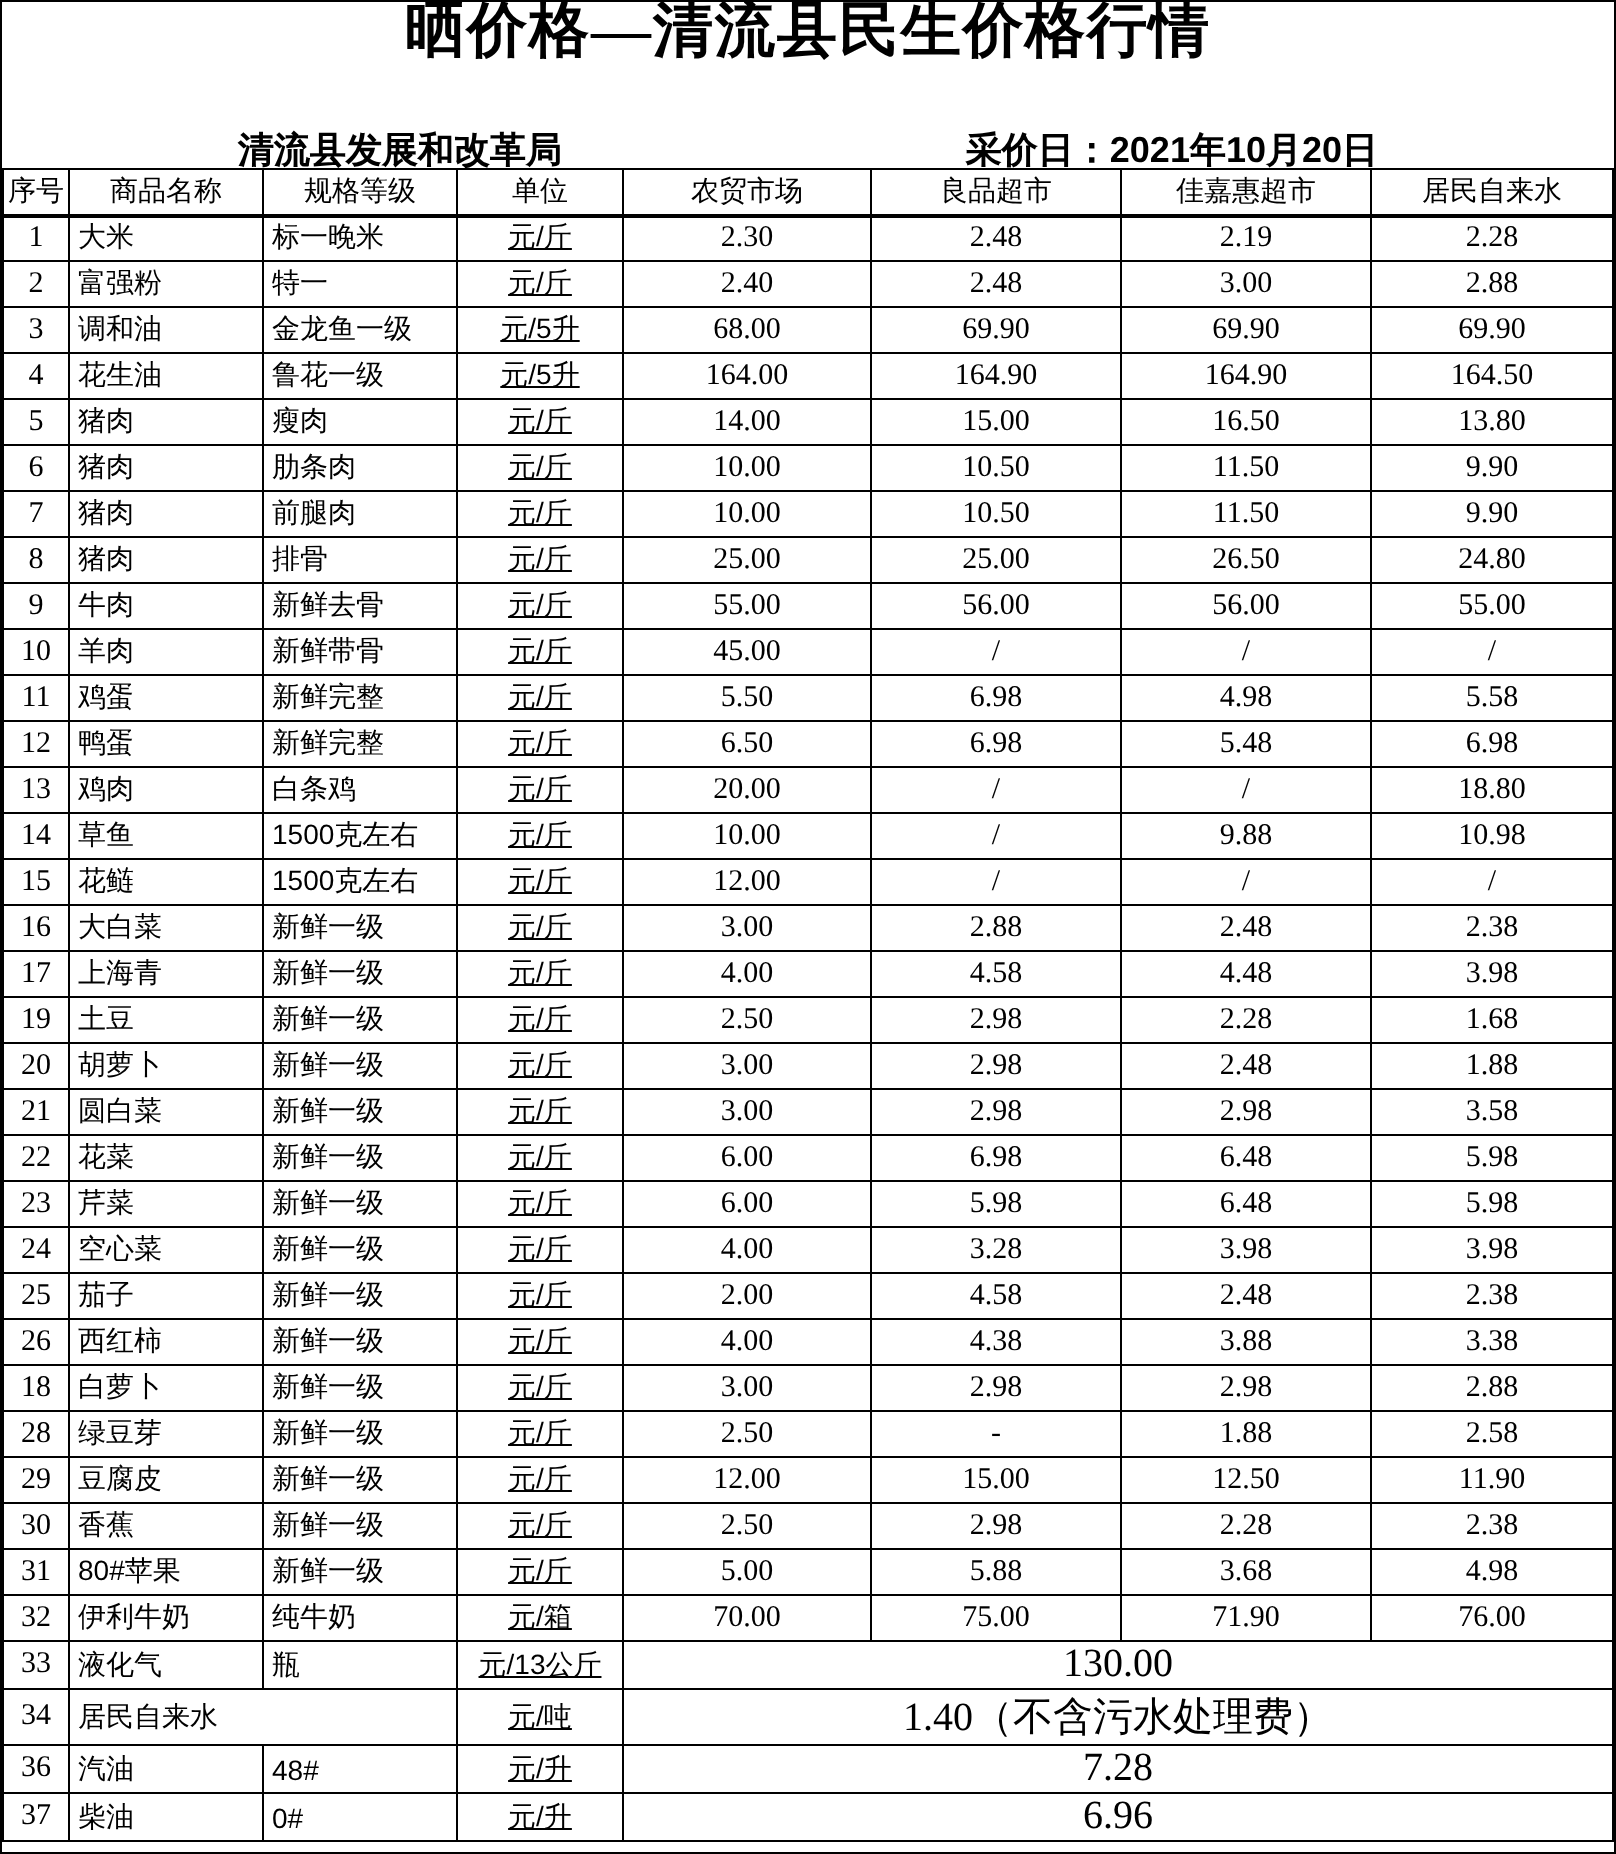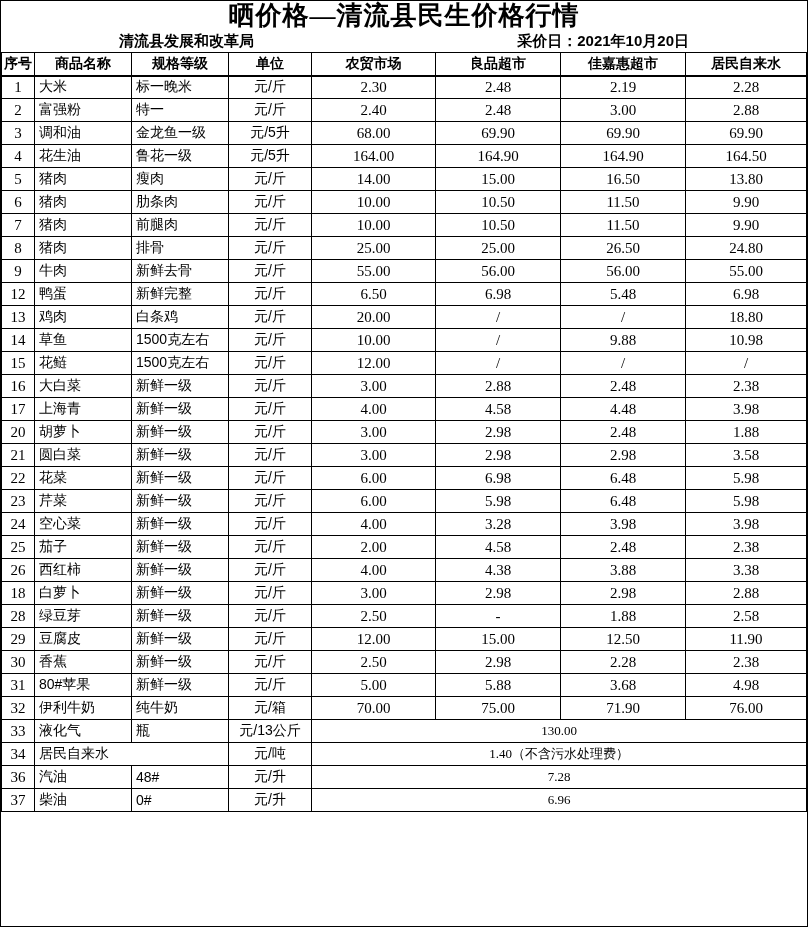--- a/index.html
+++ b/index.html
@@ -12,73 +12,75 @@
   .sheet {
     width:808px; height:927px;
     border:1px solid #000;
     background:#fff;
     overflow:hidden;
   }
   .title {
     text-align:center;
     font-family:"Liberation Serif","DejaVu Serif",serif;
     font-weight:700;
-    font-size:26px;
+    font-size:30px;
     line-height:30px;
     height:30px;
     letter-spacing:1px;
   }
   .subtitle-row {
     display:flex;
     justify-content:space-between;
-    align-items:center;
+    align-items:flex-start;
     height:21px;
     padding:0 118px;
-    font-size:15px;
+    font-size:18px;
     font-weight:600;
+    margin-top:32px;
   }
   table.price-table {
     width:100%;
     border-collapse:collapse;
     table-layout:fixed;
   }
   .price-table th, .price-table td {
     border:1px solid #000;
     height:23px;
     padding:0;
     overflow:hidden;
     white-space:nowrap;
     vertical-align:middle;
   }
   .price-table th {
-    font-weight:700;
+    font-weight:400;
     font-size:14px;
     text-align:center;
     border-bottom:2px solid #000;
   }
   td.c-no {
     text-align:center;
     font-family:"Liberation Serif","DejaVu Serif",serif;
     font-size:15px;
   }
   td.c-name, td.c-spec {
     text-align:left;
     font-size:14px;
     padding-left:4px;
   }
   td.c-unit {
     text-align:center;
     font-size:14px;
+    text-decoration:underline;
   }
   td.c-price {
     text-align:center;
     font-family:"Liberation Serif","DejaVu Serif",serif;
     font-size:15px;
   }
-  td.c-price.merged { font-size:13px; }
+  td.c-price.merged { font-size:20px; }
 </style>
 </head>
 <body>
 
 <div class="sheet">
   <div class="title">晒价格—清流县民生价格行情</div>
   <div class="subtitle-row">
     <span>清流县发展和改革局</span>
     <span>采价日：2021年10月20日</span>
   </div>
@@ -190,20 +192,40 @@
           <td class="c-no">9</td>
           <td class="c-name">牛肉</td>
           <td class="c-spec">新鲜去骨</td>
           <td class="c-unit">元/斤</td>
           <td class="c-price">55.00</td>
           <td class="c-price">56.00</td>
           <td class="c-price">56.00</td>
           <td class="c-price">55.00</td>
         </tr>
         <tr>
+          <td class="c-no">10</td>
+          <td class="c-name">羊肉</td>
+          <td class="c-spec">新鲜带骨</td>
+          <td class="c-unit">元/斤</td>
+          <td class="c-price">45.00</td>
+          <td class="c-price">/</td>
+          <td class="c-price">/</td>
+          <td class="c-price">/</td>
+        </tr>
+        <tr>
+          <td class="c-no">11</td>
+          <td class="c-name">鸡蛋</td>
+          <td class="c-spec">新鲜完整</td>
+          <td class="c-unit">元/斤</td>
+          <td class="c-price">5.50</td>
+          <td class="c-price">6.98</td>
+          <td class="c-price">4.98</td>
+          <td class="c-price">5.58</td>
+        </tr>
+        <tr>
           <td class="c-no">12</td>
           <td class="c-name">鸭蛋</td>
           <td class="c-spec">新鲜完整</td>
           <td class="c-unit">元/斤</td>
           <td class="c-price">6.50</td>
           <td class="c-price">6.98</td>
           <td class="c-price">5.48</td>
           <td class="c-price">6.98</td>
         </tr>
         <tr>
@@ -248,20 +270,30 @@
         </tr>
         <tr>
           <td class="c-no">17</td>
           <td class="c-name">上海青</td>
           <td class="c-spec">新鲜一级</td>
           <td class="c-unit">元/斤</td>
           <td class="c-price">4.00</td>
           <td class="c-price">4.58</td>
           <td class="c-price">4.48</td>
           <td class="c-price">3.98</td>
+        </tr>
+        <tr>
+          <td class="c-no">19</td>
+          <td class="c-name">土豆</td>
+          <td class="c-spec">新鲜一级</td>
+          <td class="c-unit">元/斤</td>
+          <td class="c-price">2.50</td>
+          <td class="c-price">2.98</td>
+          <td class="c-price">2.28</td>
+          <td class="c-price">1.68</td>
         </tr>
         <tr>
           <td class="c-no">20</td>
           <td class="c-name">胡萝卜</td>
           <td class="c-spec">新鲜一级</td>
           <td class="c-unit">元/斤</td>
           <td class="c-price">3.00</td>
           <td class="c-price">2.98</td>
           <td class="c-price">2.48</td>
           <td class="c-price">1.88</td>

